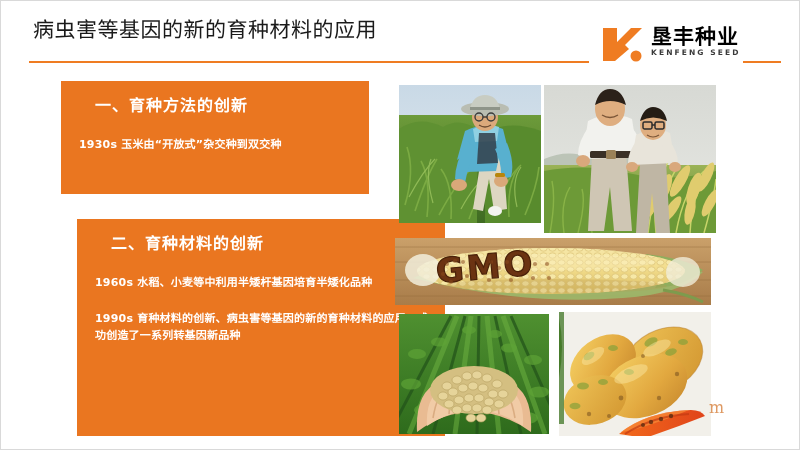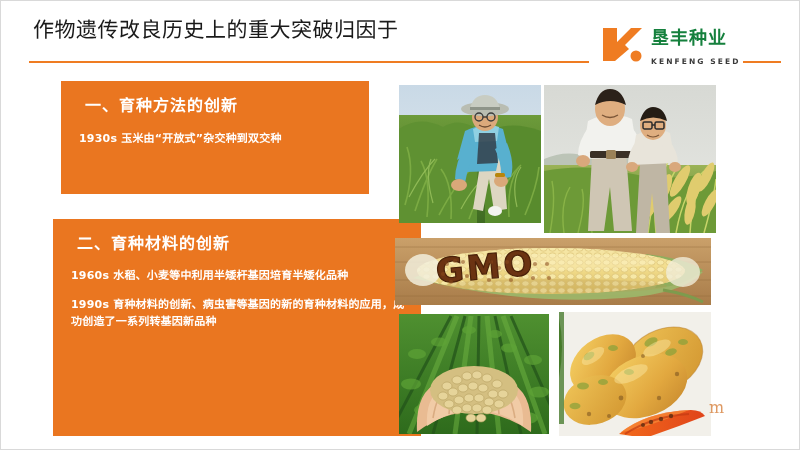--- a/index.html
+++ b/index.html
@@ -71,81 +71,81 @@
     width: 42px;
     height: 36px;
   }
   .logo-text {
     position: absolute;
     left: 50px;
     top: 1px;
     width: 128px;
   }
   .logo-cn {
-    font-size: 18px;
+    font-size: 21px;
     line-height: 19px;
     font-weight: 700;
-    color: #15803d;
+    color: #000000;
     letter-spacing: 1px;
     font-family: "DejaVu Sans", "Liberation Sans", sans-serif;
   }
   .logo-en {
     font-size: 7.5px;
     line-height: 10px;
     font-weight: 700;
     color: #3a3a3a;
     letter-spacing: 2.1px;
-    margin-top: 10px;
+    margin-top: 1px;
     font-family: "DejaVu Sans", "Liberation Sans", sans-serif;
   }
 
   
   .panel {
     position: absolute;
     background: #ea7620;
     color: #ffffff;
     box-sizing: border-box;
     padding: 12px 16px 12px 18px;
   }
   #panel-methods {
     left: 60px;
     top: 80px;
     width: 308px;
     height: 113px;
   }
   #panel-materials {
-    left: 52px;
+    left: 76px;
     top: 218px;
     width: 368px;
     height: 217px;
   }
   .panel-heading {
     font-size: 16px;
     line-height: 22px;
     font-weight: 700;
     letter-spacing: 1px;
-    margin: 2px 0 0 6px;
+    margin: 2px 0 0 16px;
     font-family: "DejaVu Sans", "Liberation Sans", sans-serif;
   }
   .panel-list {
     margin: 0;
     padding: 0;
     list-style: none;
   }
   .panel-item {
     font-size: 11px;
     line-height: 17px;
     font-weight: 700;
     letter-spacing: 0.2px;
-    margin-top: 13px;
+    margin-top: 19px;
     font-family: "DejaVu Sans", "Liberation Sans", sans-serif;
   }
   #panel-methods .panel-list { margin-top: 6px; }
   #panel-materials .panel-list { margin-top: 12px; }
-  #panel-materials .panel-item { margin-top: 12px; }
+  #panel-materials .panel-item { margin-top: 19px; }
 
   
   .photo {
     position: absolute;
     overflow: hidden;
     background: #cfd6cf;
   }
   #photo-wheat-researcher { left: 398px; top: 84px;  width: 142px; height: 138px; }
   #photo-rice-scientists  { left: 543px; top: 84px;  width: 172px; height: 148px; }
   #photo-gmo-corn         { left: 394px; top: 237px; width: 316px; height: 67px;  }
@@ -164,21 +164,21 @@
     color: #d4782f;
     opacity: 0.75;
     font-family: "DejaVu Serif", "Liberation Serif", serif;
   }
 </style>
 </head>
 <body>
 
 <div class="slide">
 
-  <div class="slide-title">作物遗传改良历史上的重大突破归因于</div>
+  <div class="slide-title">病虫害等基因的新的育种材料的应用</div>
 
   <div class="header-rule-left"></div>
   <div class="header-rule-right"></div>
 
   <div class="logo">
     <div class="logo-mark">
       <svg viewBox="0 0 42 36" xmlns="http://www.w3.org/2000/svg">
         <path d="M2 1 L16 1 L16 15 L30 1 L41 1 L24 18 L28 22 L14 34 L2 34 Z" fill="#ef7c22"></path>
         <circle cx="35" cy="29" r="5.5" fill="#ef7c22"></circle>
       </svg>

